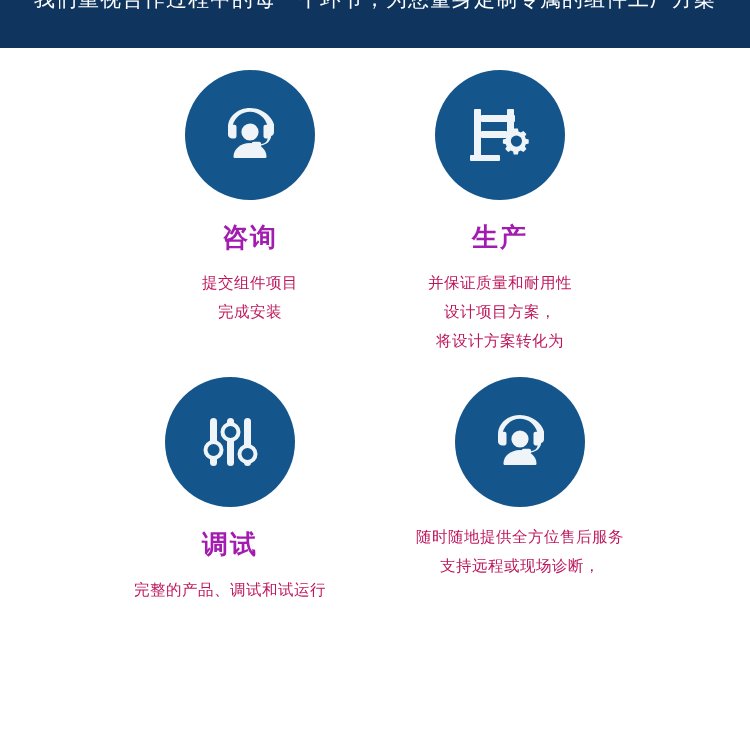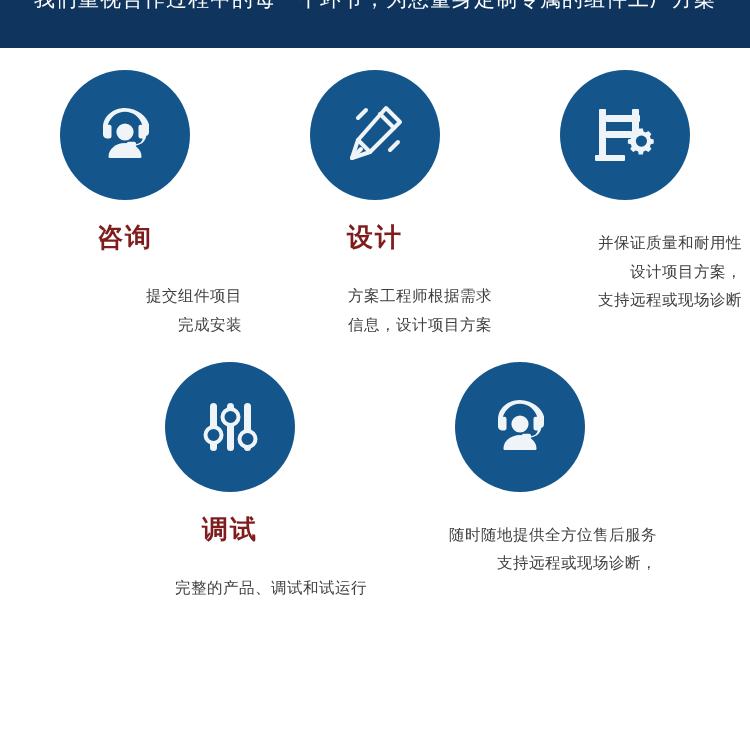--- a/index.html
+++ b/index.html
@@ -70,31 +70,30 @@
     margin: 0 auto;
     display: flex;
     align-items: center;
     justify-content: center;
   }
   .circle svg { display: block; }
   .step-title {
     margin-top: 22px;
     font-size: 26px;
     font-weight: bold;
-    color: #7f1d1d;
+    color: #a21caf;
     letter-spacing: 2px;
     line-height: 1.2;
   }
   .step-desc {
-    margin-top: 29px;
+    margin-top: 16px;
     font-size: 15.5px;
-    color: #404040;
+    color: #be185d;
     line-height: 1.85;
     letter-spacing: 0.5px;
-    text-align: right;
   }
   .step-desc div { white-space: nowrap; }
   .row-2 .step-title { font-size: 26px; }
   .row-2 .step-desc { font-size: 15.5px; }
 </style>
 </head>
 <body>
 
 <div class="page">
 
@@ -118,66 +117,44 @@
             </svg>
           </span>
         </div>
         <div class="step-title">咨询</div>
         <div class="step-desc">
           <div>提交组件项目</div>
           <div>完成安装</div>
         </div>
       </div>
 
-      <div class="step">
-        <div class="circle">
-          <span>
-            <svg width="78" height="78" viewBox="0 0 78 78">
-              <g fill="none" stroke="#eef4f8" stroke-width="4" stroke-linejoin="round" stroke-linecap="round">
-                <path d="M50 12 L64 26 L34 56 L16 62 L22 44 Z"></path>
-                <path d="M44 18 L58 32"></path>
-                <path d="M22 44 L34 56"></path>
-                <path d="M16 62 L25 53"></path>
-              </g>
-              <g fill="none" stroke="#eef4f8" stroke-width="4" stroke-linecap="round">
-                <path d="M30 14 L22 22"></path>
-                <path d="M62 46 L54 54"></path>
-              </g>
-            </svg>
-          </span>
-        </div>
-        <div class="step-title">设计</div>
-        <div class="step-desc">
-          <div>方案工程师根据需求</div>
-          <div>信息，设计项目方案</div>
-        </div>
-      </div>
 
       <div class="step">
         <div class="circle">
           <span>
             <svg width="80" height="80" viewBox="0 0 80 80">
               <g fill="#eef4f8">
                 <rect x="14" y="14" width="7" height="50" rx="1"></rect>
                 <rect x="21" y="20" width="34" height="7" rx="1"></rect>
                 <rect x="21" y="36" width="26" height="7" rx="1"></rect>
                 <rect x="47" y="14" width="7" height="24" rx="1"></rect>
                 <rect x="10" y="60" width="30" height="6" rx="1"></rect>
               </g>
               <g fill="#eef4f8">
                 <path d="M58.5 36.5l2.3.9 2.6-1.5 3 3-1.5 2.6.9 2.3 2.9.6v4.2l-2.9.6-.9 2.3 1.5 2.6-3 3-2.6-1.5-2.3.9-.6 2.9h-4.2l-.6-2.9-2.3-.9-2.6 1.5-3-3 1.5-2.6-.9-2.3-2.9-.6v-4.2l2.9-.6.9-2.3-1.5-2.6 3-3 2.6 1.5 2.3-.9.6-2.9h4.2z"></path>
                 <circle cx="56.4" cy="46.1" r="5.6" fill="#14568c"></circle>
               </g>
             </svg>
           </span>
         </div>
+        <div class="step-title">生产</div>
         <div class="step-desc">
           <div>并保证质量和耐用性</div>
           <div>设计项目方案，</div>
-          <div>支持远程或现场诊断</div>
+          <div>将设计方案转化为</div>
         </div>
       </div>
 
     </div>
 
     <div class="row row-2">
 
       <div class="step">
         <div class="circle">
           <span>

